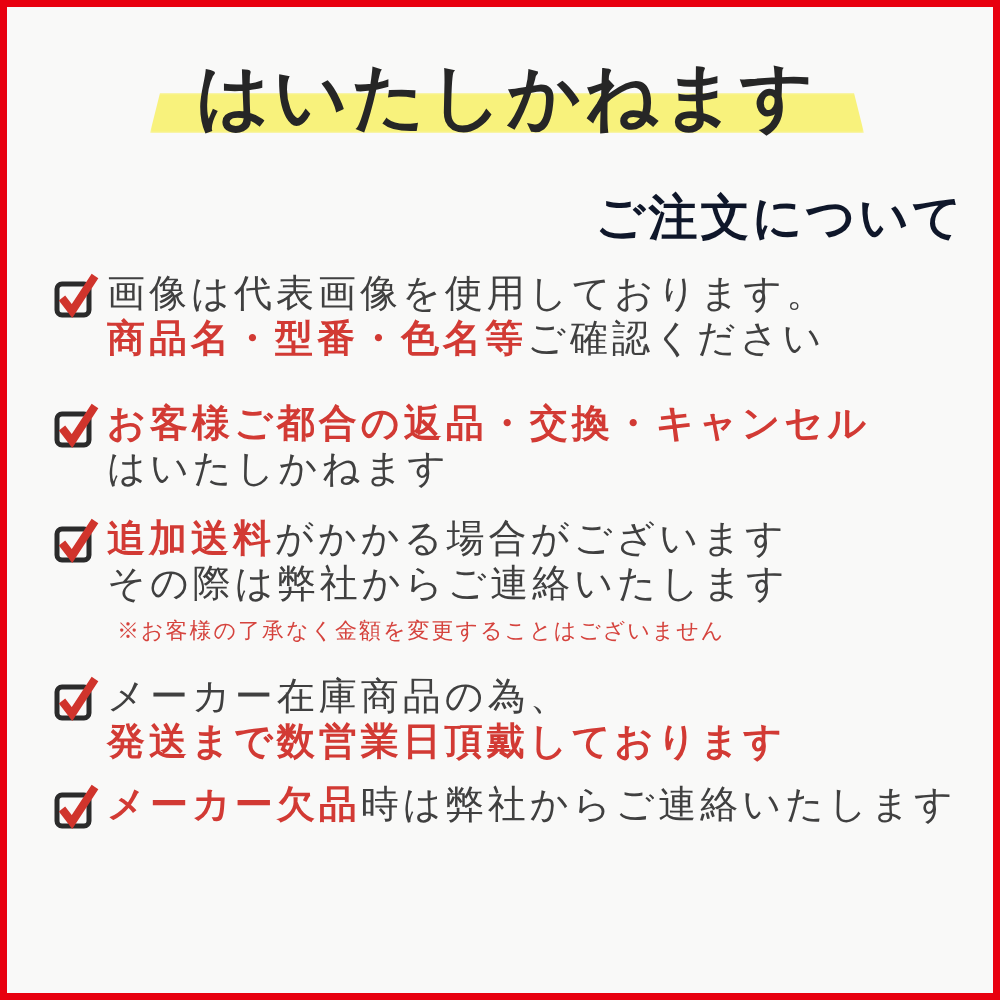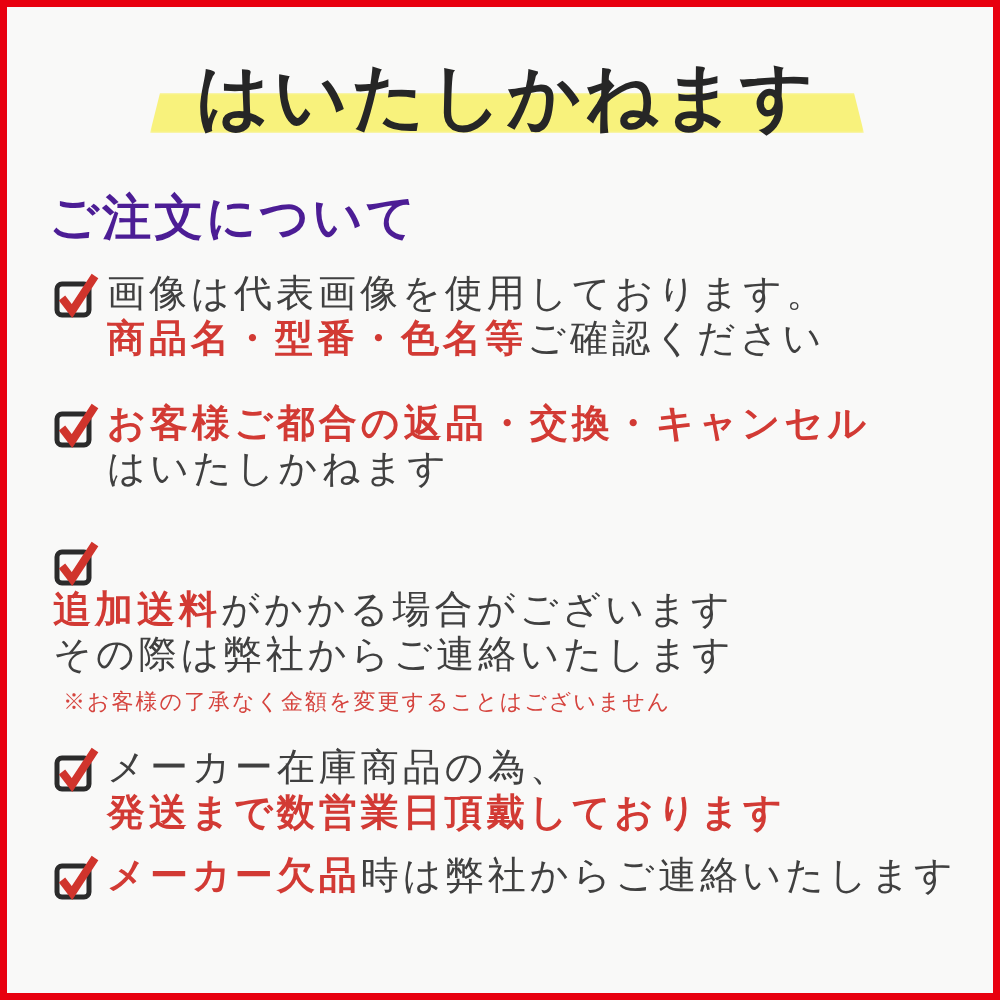--- a/index.html
+++ b/index.html
@@ -25,30 +25,30 @@
   }
   .page-title {
     position:relative; margin:0;
     font-size:72px; line-height:100px; font-weight:700;
     letter-spacing:4px; color:#262626; white-space:nowrap;
   }
 
   
   .sec-heading {
     margin:0; font-size:49px; line-height:58px; font-weight:700;
-    letter-spacing:3px; color:#4c1d95; white-space:nowrap;
+    letter-spacing:3px; color:#0f172a; white-space:nowrap;text-align:right;
   }
   .sec-heading.first { margin-top:42px; }
   .sec-heading.second { margin-top:34px; }
 
   
   .item { display:flex; align-items:flex-start; margin-left:4px; }
   .item.i1 { margin-top:24px; }
   .item.i2 { margin-top:40px; }
-  .item.i3 { margin-top:48px;flex-direction:column; }
+  .item.i3 { margin-top:25px; }
   .item.i4 { margin-top:26px; }
   .item.i5 { margin-top:18px; }
 
   .cb { flex:0 0 auto; width:46px; height:48px; margin-right:8px; margin-top:0; }
   .cb svg { display:block; width:46px; height:48px; }
 
   .lines { margin:0; font-size:38px; line-height:45px; letter-spacing:4px; color:#2e2e2e; }
   .ln { display:block; white-space:nowrap; }
   .seg-red { color:#d23a34; font-weight:700; }
   .seg-black { color:#404040; font-weight:400; }

